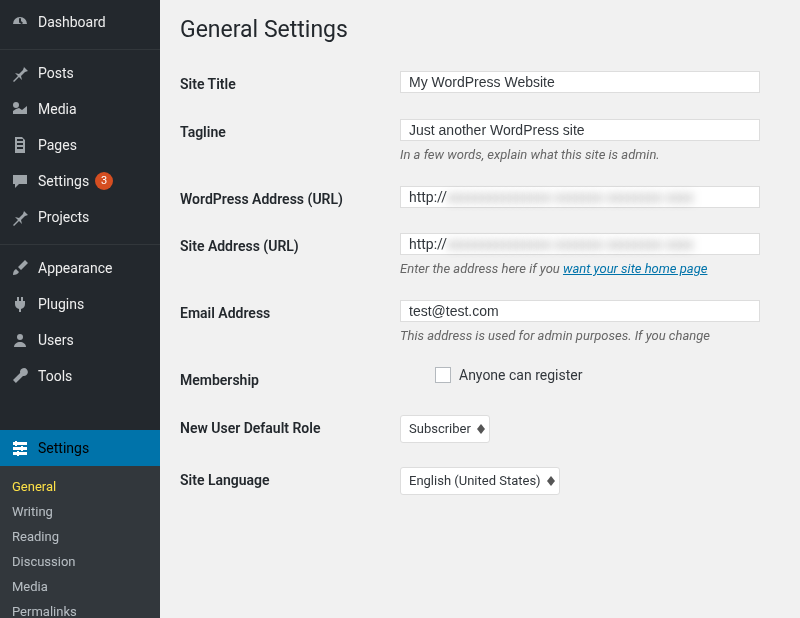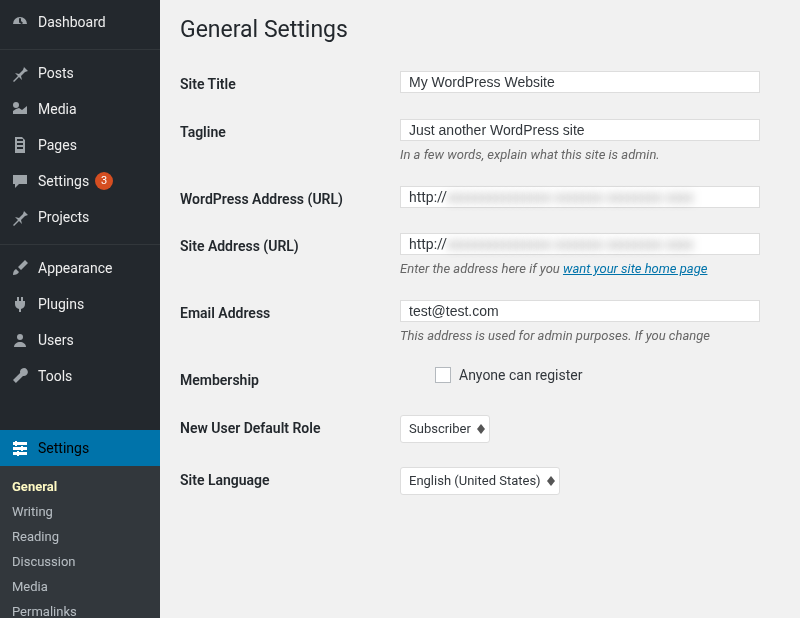--- a/index.html
+++ b/index.html
@@ -76,22 +76,22 @@
       background: #32373c;
       padding: 8px 0;
     }
     .submenu-item {
       padding: 5px 12px;
       color: rgba(240,246,252,0.7);
       font-size: 13px;
       cursor: pointer;
     }
     .submenu-item.current {
-      color: #fef9c3;
-      font-weight: 700;
+      color: #fde047;
+      font-weight: 400;
     }
 
     
     .content {
       flex: 1;
       padding: 16px 0 0 20px;
       overflow: hidden;
     }
     h1 {
       font-size: 23px;

